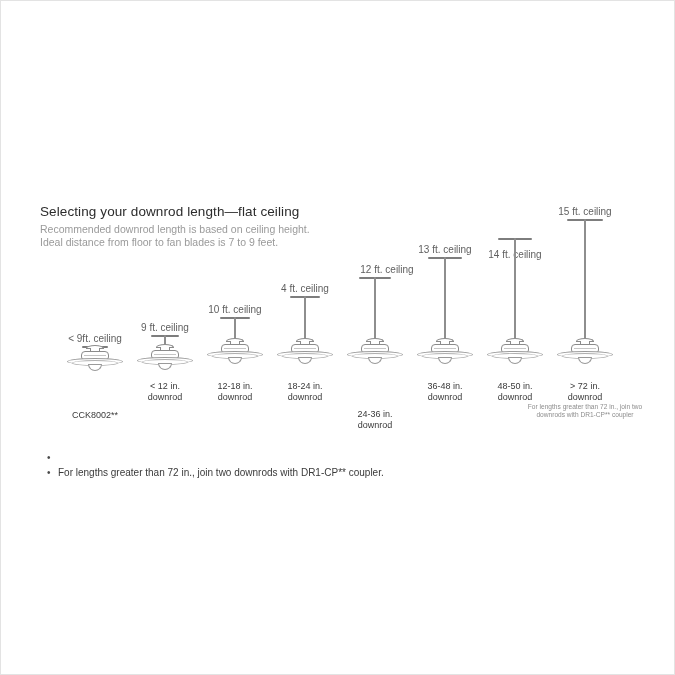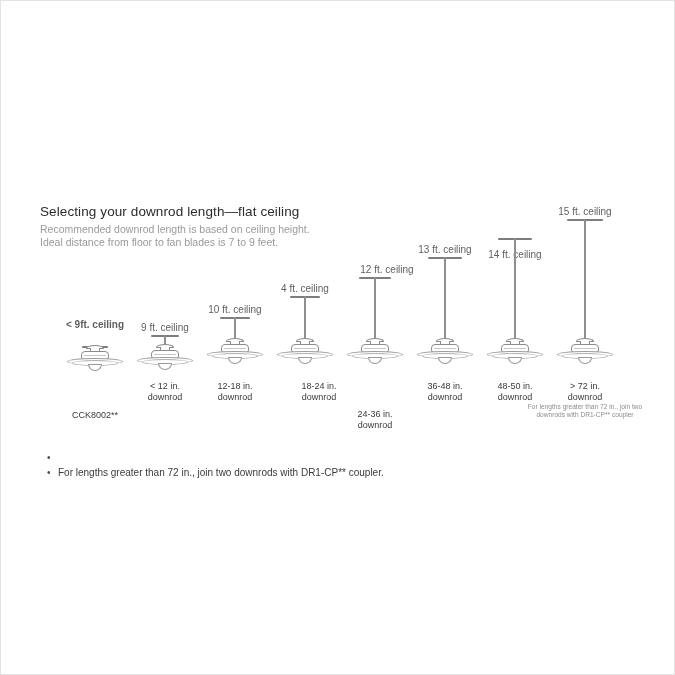--- a/index.html
+++ b/index.html
@@ -209,21 +209,21 @@
   <h1>Selecting your downrod length—flat ceiling</h1>
   <p>
     <span>Recommended downrod length is based on ceiling height.</span><br>
     <span>Ideal distance from floor to fan blades is 7 to 9 feet.</span>
   </p>
 </div>
 
 <div class="diagram">
 
   <div>
-    <div class="ceil-label" style="left:35px; top:319px;font-weight:bold;">&lt; 9ft. ceiling</div>
+    <div class="ceil-label" style="left:35px; top:333px;">&lt; 9ft. ceiling</div>
     <div class="ceiling-line" style="left:82px; top:346px; width:26px;"></div>
     <div class="fan" style="left:67px; top:345px;">
       <div class="canopy"></div>
       <div class="neck"></div>
       <div class="body"></div>
       <div class="blades"></div>
       <div class="blades2"></div>
       <div class="light"></div>
     </div>
     <div class="caption" style="left:35px; top:381px;margin-top:29px;">
@@ -272,21 +272,21 @@
     <div class="ceiling-line" style="left:290px; top:296px; width:30px;"></div>
     <div class="rod" style="left:303.8px; top:296px; height:43px;"></div>
     <div class="fan" style="left:277px; top:338px;">
       <div class="canopy"></div>
       <div class="neck"></div>
       <div class="body"></div>
       <div class="blades"></div>
       <div class="blades2"></div>
       <div class="light"></div>
     </div>
-    <div class="caption" style="left:259px; top:381px;">
+    <div class="caption" style="left:245px; top:381px;">
       <span>18-24 in.</span><br>
       <span>downrod</span>
     </div>
   </div>
 
   <div>
     <div class="ceil-label" style="left:327px; top:264px;">12 ft. ceiling</div>
     <div class="ceiling-line" style="left:359px; top:277px; width:32px;"></div>
     <div class="rod" style="left:373.8px; top:277px; height:62px;"></div>
     <div class="fan" style="left:347px; top:338px;">

